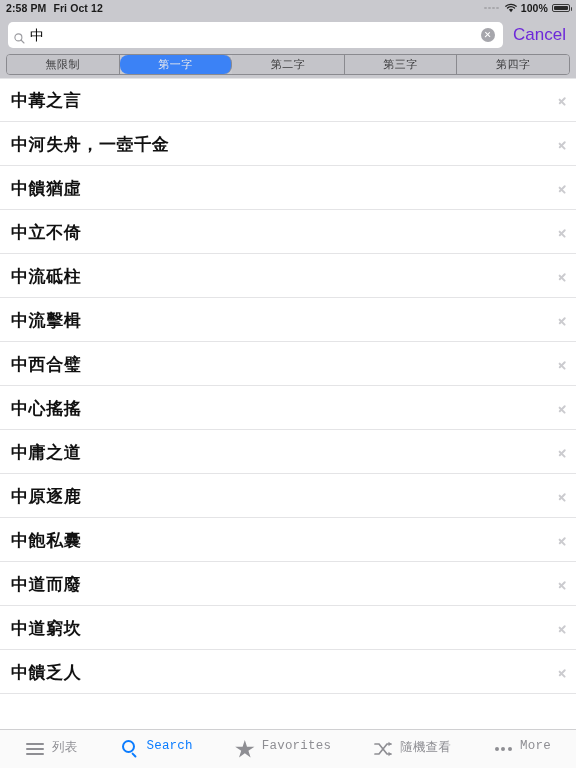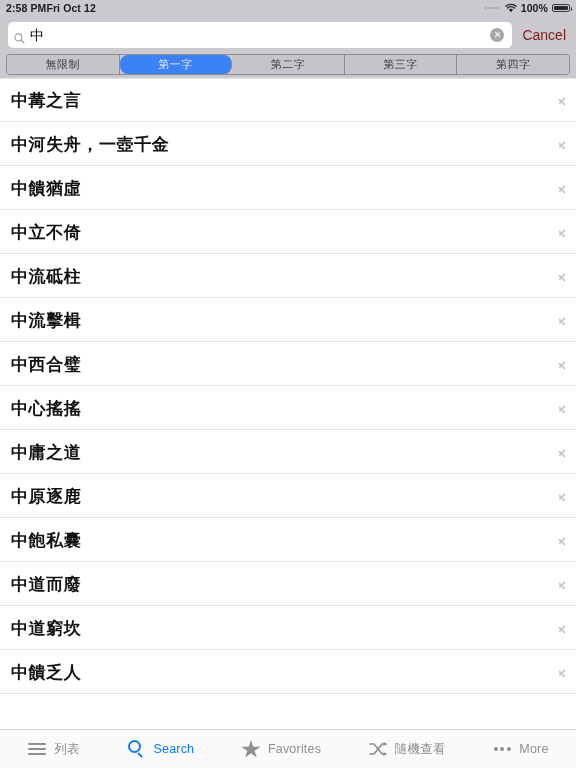--- a/index.html
+++ b/index.html
@@ -11,21 +11,21 @@
     -webkit-font-smoothing:antialiased;
   }
   #app { width:576px; height:768px; position:relative; display:flex; flex-direction:column; background:#fff; }
 
   
   .statusbar {
     height:16px; background:#c9c9ce; flex:0 0 16px;
     display:flex; align-items:center; padding:0 6px;
     font-size:10.5px; font-weight:bold; color:#1a1a1a; letter-spacing:0.1px;
   }
-  .sb-left { display:flex; }
+  .sb-left { display:flex; gap:7px; }
   .sb-right { margin-left:auto; display:flex; align-items:center; gap:4px; }
   .sb-dots { display:flex; gap:1.5px; align-items:center; margin-right:2px; }
   .sb-dots i { width:2.5px; height:2.5px; background:#a8a8ad; border-radius:50%; display:block; }
   .wifi { width:12px; height:10px; position:relative; display:block; }
   .batt { width:18px; height:8.5px; border:1px solid #3a3a3a; border-radius:2px; position:relative; }
   .batt::after{ content:""; position:absolute; right:-3px; top:2.2px; width:1.5px; height:4px; background:#3a3a3a; border-radius:0 1px 1px 0; }
   .batt i { position:absolute; left:1px; top:1px; bottom:1px; width:14px; background:#2a2a2a; border-radius:1px; display:block; }
 
   
   .searchbar {
@@ -41,21 +41,21 @@
   .clear-btn {
     width:14px; height:14px; border-radius:50%; background:#a6a6ac;
     position:relative; flex:0 0 14px; margin-right:2px;
   }
   .clear-btn::before, .clear-btn::after {
     content:""; position:absolute; left:3.3px; top:6.4px; width:7.4px; height:1.4px;
     background:#fff; border-radius:1px;
   }
   .clear-btn::before { transform:rotate(45deg); }
   .clear-btn::after { transform:rotate(-45deg); }
-  .cancel-btn { font-size:14px; color:#7f1d1d; padding:0 2px 0 2px; white-space:nowrap; }
+  .cancel-btn { font-size:17px; color:#6d28d9; padding:0 2px 0 2px; white-space:nowrap; }
 
   
   .segwrap { flex:0 0 24px; background:#c9c9ce; padding:0 6px 3px 6px;text-align:center; }
   .segmented {
     display:flex; height:21px; border:1px solid #8a8a8f; border-radius:4px; overflow:hidden;
   }
   .seg {
     flex:1; display:flex; align-items:center; justify-content:center;
     font-size:11px; color:#3a3a3c; background:#c4c4c9;
     border-right:1px solid #8a8a8f; letter-spacing:0.5px;
@@ -87,21 +87,21 @@
     background:#c3c3c7; border-radius:1px;
   }
   .chev::before { top:4px; transform:rotate(45deg); transform-origin:left center; }
   .chev::after  { top:9px; transform:rotate(-45deg); transform-origin:left center; }
 
   
   .tabbar {
     flex:0 0 39px; background:#fafafa; border-top:1px solid #d0d0d2;
     display:flex; align-items:center; justify-content:space-around; padding:0 4px;
   }
-  .tab { display:flex; align-items:center; gap:7px; color:#8e8e93; }
+  .tab { display:flex; align-items:flex-start; gap:7px; color:#8e8e93;font-family:Liberation Mono, monospace; }
   .tab.active { color:#0a7cff; }
   .tab-label { font-size:12.5px; letter-spacing:0.2px; }
   .tab-icon { width:20px; height:20px; position:relative; flex:0 0 20px; }
   
   .ic-list i { position:absolute; left:1px; width:18px; height:2px; background:currentColor; border-radius:1px; }
   .ic-list i:nth-child(1){ top:4px; } .ic-list i:nth-child(2){ top:9px; } .ic-list i:nth-child(3){ top:14px; }
   
   .ic-search u { position:absolute; left:2px; top:1px; width:13px; height:13px;
     border:2.2px solid currentColor; border-radius:50%; display:block; }
   .ic-search b { position:absolute; left:13px; top:13px; width:2.2px; height:6px;

